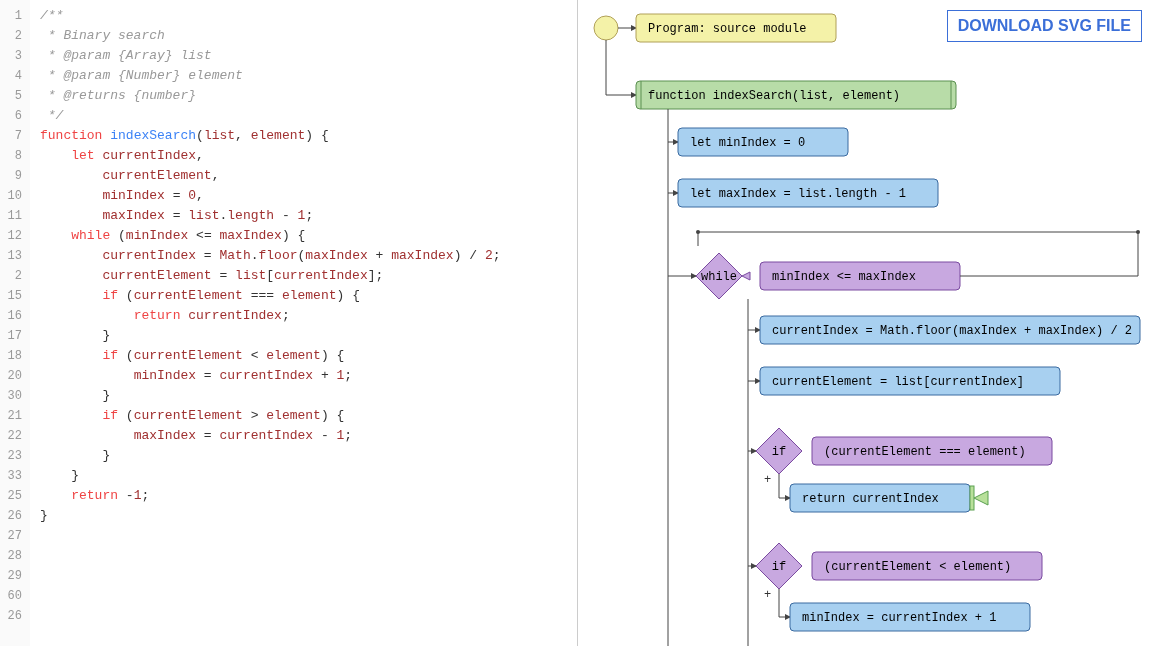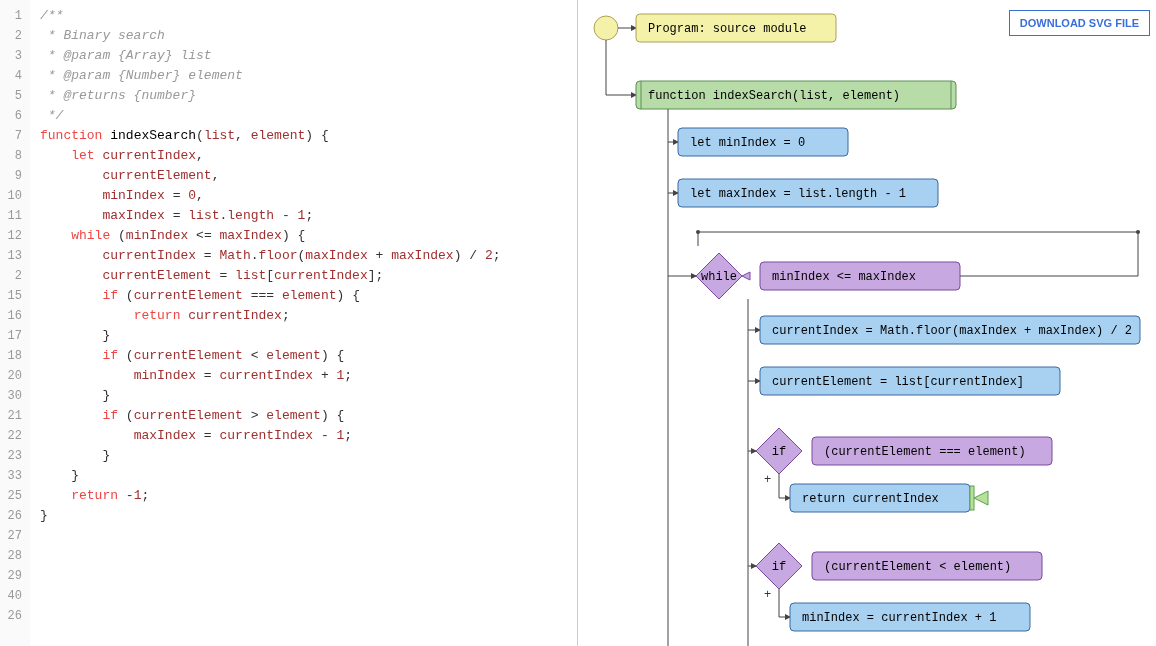--- a/index.html
+++ b/index.html
@@ -31,40 +31,40 @@
 }
 .code {
   padding: 6px 10px;
   font-size: 13px;
   line-height: 20px;
   white-space: pre;
 }
 .code .c { color: #999; font-style: italic; }
 .code .k { color: #ef4444; }
 .code .op { color: #333; }
-.code .fn { color: #000000; }
+.code .fn { color: #3b82f6; }
 .code .num { color: #a03030; }
 .code .var { color: #a03030; text-align: center; }
 
 .flow-panel {
   width: 578px;
   height: 100%;
   position: relative;
   overflow: hidden;
   background: #fff;
 }
 .download-btn {
   position: absolute;
   top: 10px;
-  right: 6px;
+  right: 14px;
   background: #fff;
   border: 1px solid #3b6fd8;
   color: #3b6fd8;
   font-family: Arial, sans-serif;
-  font-size: 11px;
+  font-size: 16px;
   font-weight: bold;
   padding: 6px 10px;
   cursor: pointer;
 }
 svg { display: block; }
 
 .box-text {
   font-family: 'Courier New', monospace;
   font-size: 12px;
 }
@@ -96,21 +96,21 @@
       <div>30</div>
       <div>21</div>
       <div>22</div>
       <div>23</div>
       <div>33</div>
       <div>25</div>
       <div>26</div>
       <div>27</div>
       <div>28</div>
       <div>29</div>
-      <div>40</div>
+      <div>60</div>
       <div>26</div>
     </div>
   <div class="code" id="code"><div><span class="c">/**</span></div><div><span class="c"> * Binary search</span></div><div><span class="c"> * @param {Array} list</span></div><div><span class="c"> * @param {Number} element</span></div><div><span class="c"> * @returns {number}</span></div><div><span class="c"> */</span></div><div><span class="k">function</span><span class="op"> </span><span class="fn">indexSearch</span><span class="op">(</span><span class="var">list</span><span class="op">,</span><span class="op"> </span><span class="var">element</span><span class="op">)</span><span class="op"> </span><span class="op">{</span></div><div><span class="op">    </span><span class="k">let</span><span class="op"> </span><span class="var">currentIndex</span><span class="op">,</span></div><div><span class="op">        </span><span class="var">currentElement</span><span class="op">,</span></div><div><span class="op">        </span><span class="var">minIndex</span><span class="op"> </span><span class="op">=</span><span class="op"> </span><span class="num">0</span><span class="op">,</span></div><div><span class="op">        </span><span class="var">maxIndex</span><span class="op"> </span><span class="op">=</span><span class="op"> </span><span class="var">list</span><span class="op">.</span><span class="var">length</span><span class="op"> </span><span class="op">-</span><span class="op"> </span><span class="num">1</span><span class="op">;</span></div><div><span class="op"></span></div><div><span class="op">    </span><span class="k">while</span><span class="op"> </span><span class="op">(</span><span class="var">minIndex</span><span class="op"> </span><span class="op">&lt;=</span><span class="op"> </span><span class="var">maxIndex</span><span class="op">)</span><span class="op"> </span><span class="op">{</span></div><div><span class="op">        </span><span class="var">currentIndex</span><span class="op"> </span><span class="op">=</span><span class="op"> </span><span class="var">Math</span><span class="op">.</span><span class="var">floor</span><span class="op">(</span><span class="var">maxIndex</span><span class="op"> </span><span class="op">+</span><span class="op"> </span><span class="var">maxIndex</span><span class="op">)</span><span class="op"> </span><span class="op">/</span><span class="op"> </span><span class="num">2</span><span class="op">;</span></div><div><span class="op">        </span><span class="var">currentElement</span><span class="op"> </span><span class="op">=</span><span class="op"> </span><span class="var">list</span><span class="op">[</span><span class="var">currentIndex</span><span class="op">];</span></div><div><span class="op"></span></div><div><span class="op">        </span><span class="k">if</span><span class="op"> </span><span class="op">(</span><span class="var">currentElement</span><span class="op"> </span><span class="op">===</span><span class="op"> </span><span class="var">element</span><span class="op">)</span><span class="op"> </span><span class="op">{</span></div><div><span class="op">            </span><span class="k">return</span><span class="op"> </span><span class="var">currentIndex</span><span class="op">;</span></div><div><span class="op">        </span><span class="op">}</span></div><div><span class="op"></span></div><div><span class="op">        </span><span class="k">if</span><span class="op"> </span><span class="op">(</span><span class="var">currentElement</span><span class="op"> </span><span class="op">&lt;</span><span class="op"> </span><span class="var">element</span><span class="op">)</span><span class="op"> </span><span class="op">{</span></div><div><span class="op">            </span><span class="var">minIndex</span><span class="op"> </span><span class="op">=</span><span class="op"> </span><span class="var">currentIndex</span><span class="op"> </span><span class="op">+</span><span class="op"> </span><span class="num">1</span><span class="op">;</span></div><div><span class="op">        </span><span class="op">}</span></div><div><span class="op"></span></div><div><span class="op">        </span><span class="k">if</span><span class="op"> </span><span class="op">(</span><span class="var">currentElement</span><span class="op"> </span><span class="op">&gt;</span><span class="op"> </span><span class="var">element</span><span class="op">)</span><span class="op"> </span><span class="op">{</span></div><div><span class="op">            </span><span class="var">maxIndex</span><span class="op"> </span><span class="op">=</span><span class="op"> </span><span class="var">currentIndex</span><span class="op"> </span><span class="op">-</span><span class="op"> </span><span class="num">1</span><span class="op">;</span></div><div><span class="op">        </span><span class="op">}</span></div><div><span class="op">    </span><span class="op">}</span></div><div><span class="op"></span></div><div><span class="op">    </span><span class="k">return</span><span class="op"> </span><span class="op">-</span><span class="num">1</span><span class="op">;</span></div><div><span class="op">}</span></div></div>
 </div>
 
 <div class="flow-panel">
   <button class="download-btn">DOWNLOAD SVG FILE</button>
   <svg id="flowsvg" width="578" height="646">
     <defs>
       <marker id="arrow" markerWidth="6" markerHeight="6" refX="5" refY="3" orient="auto">

